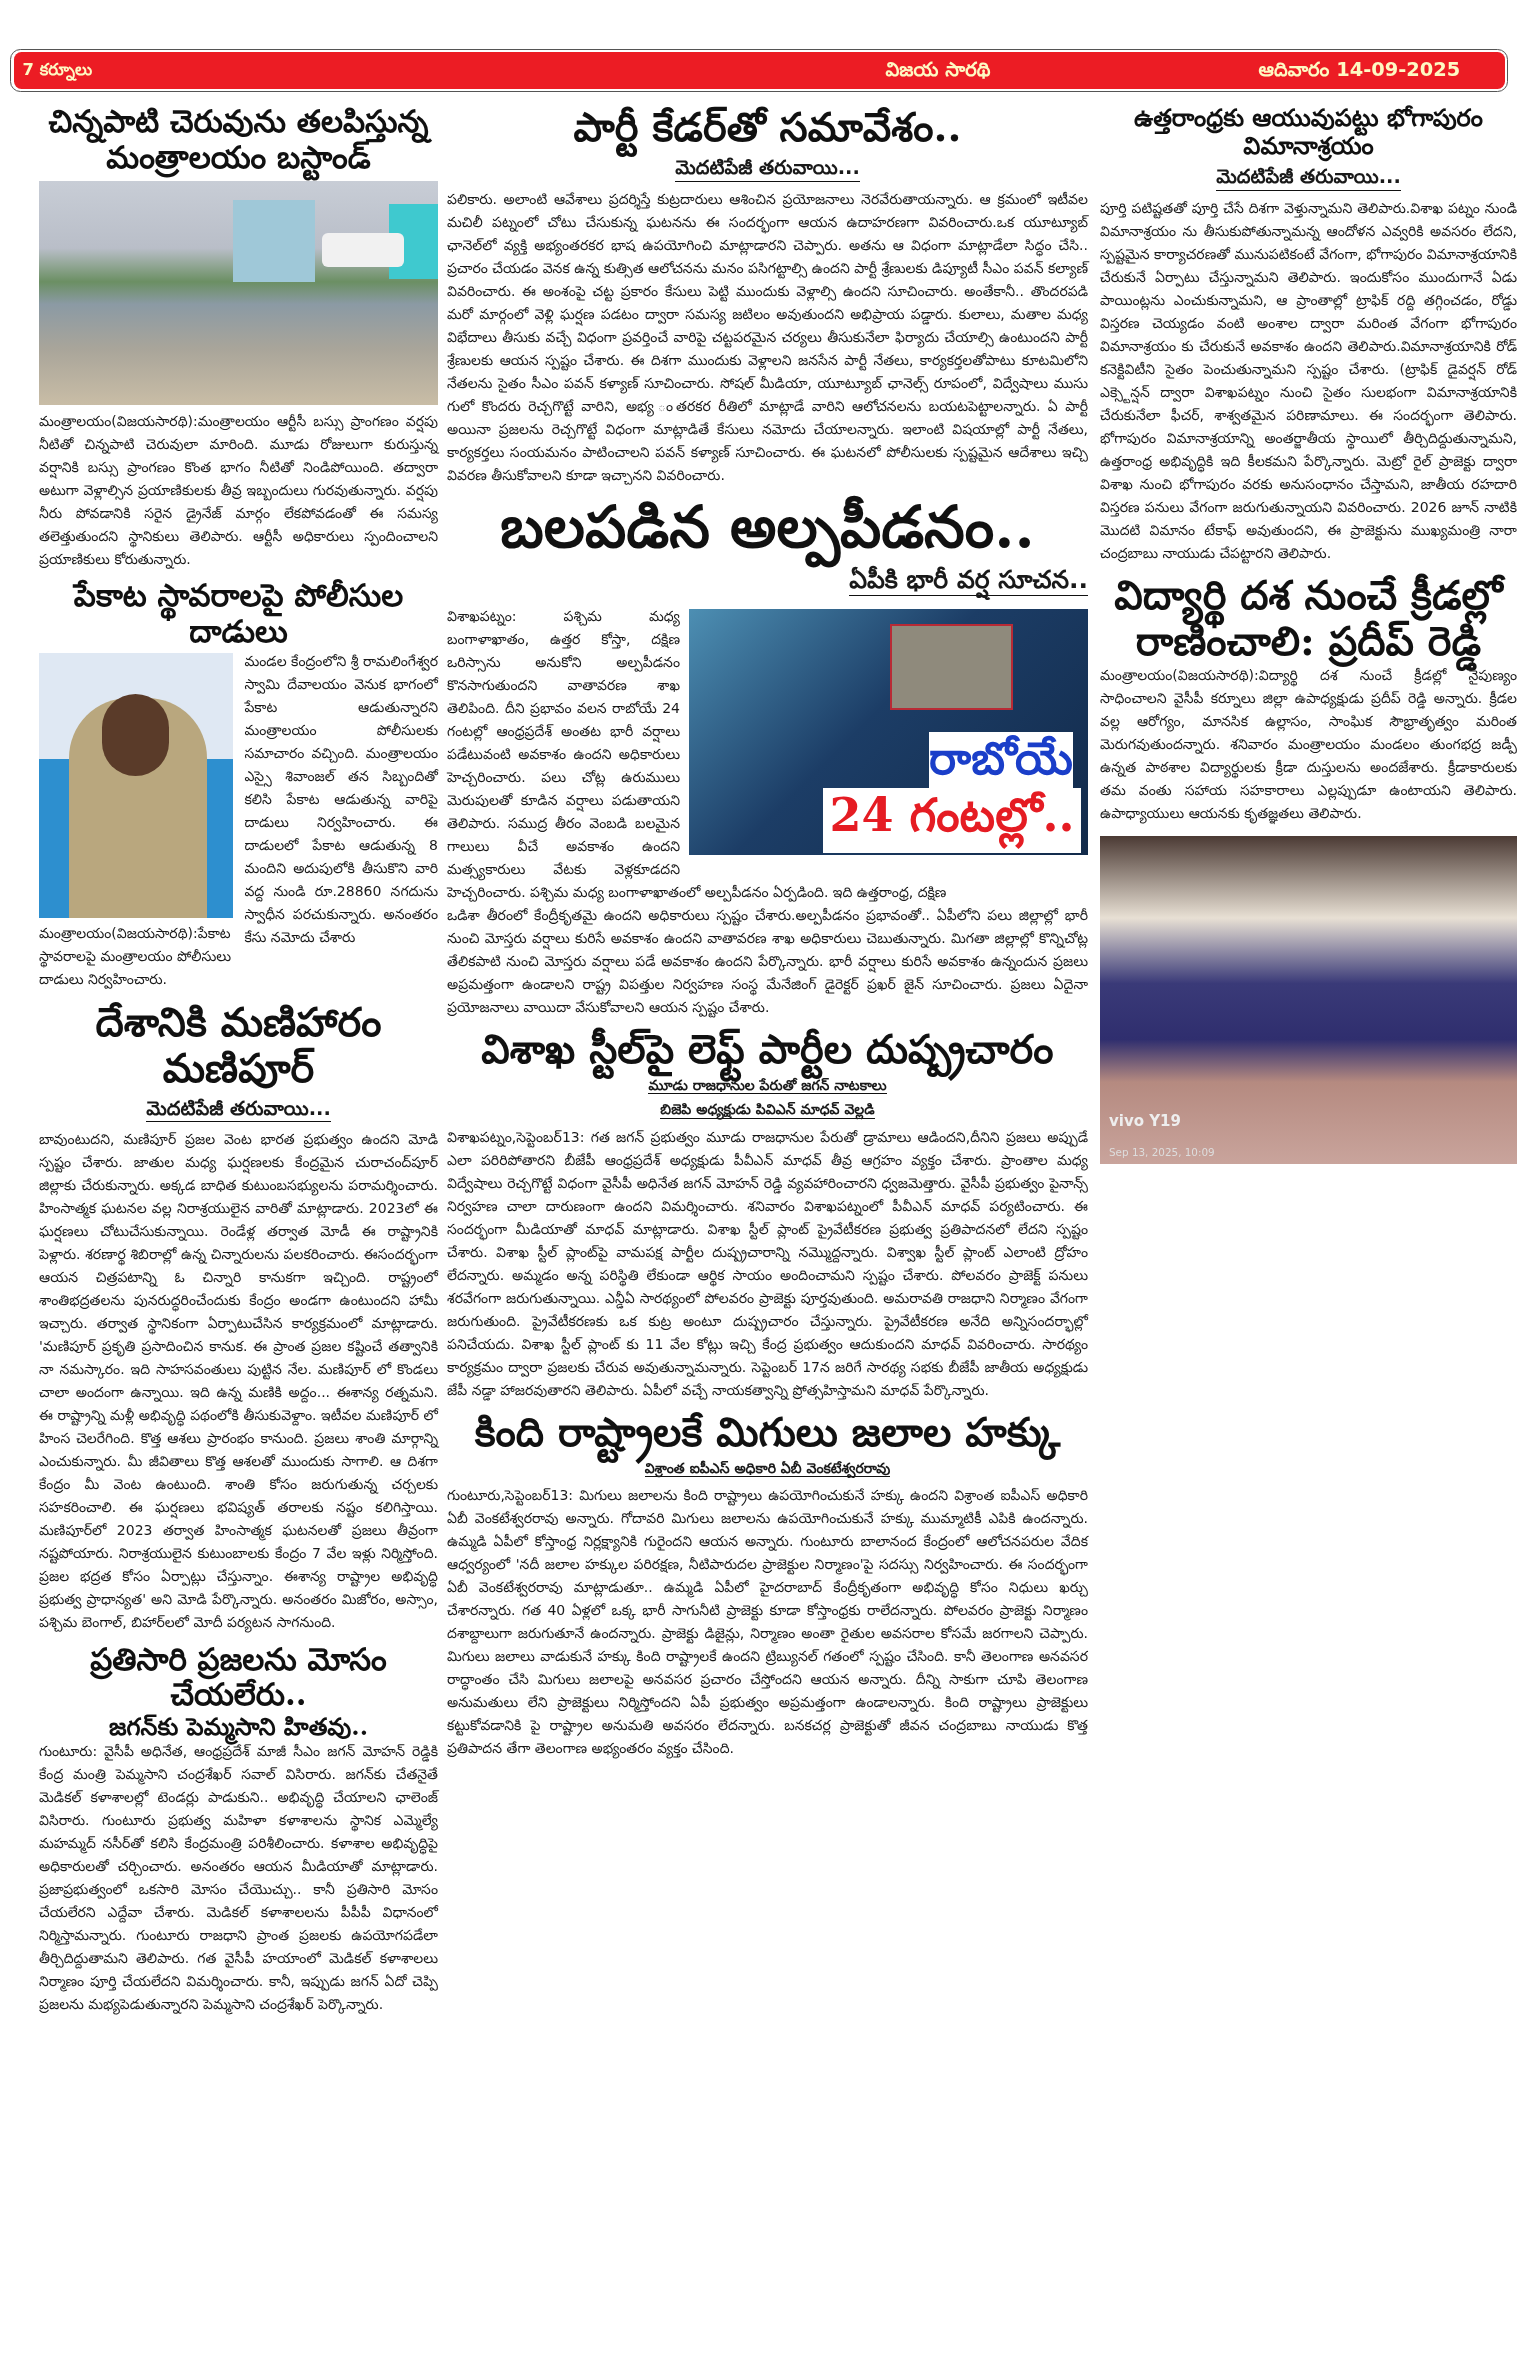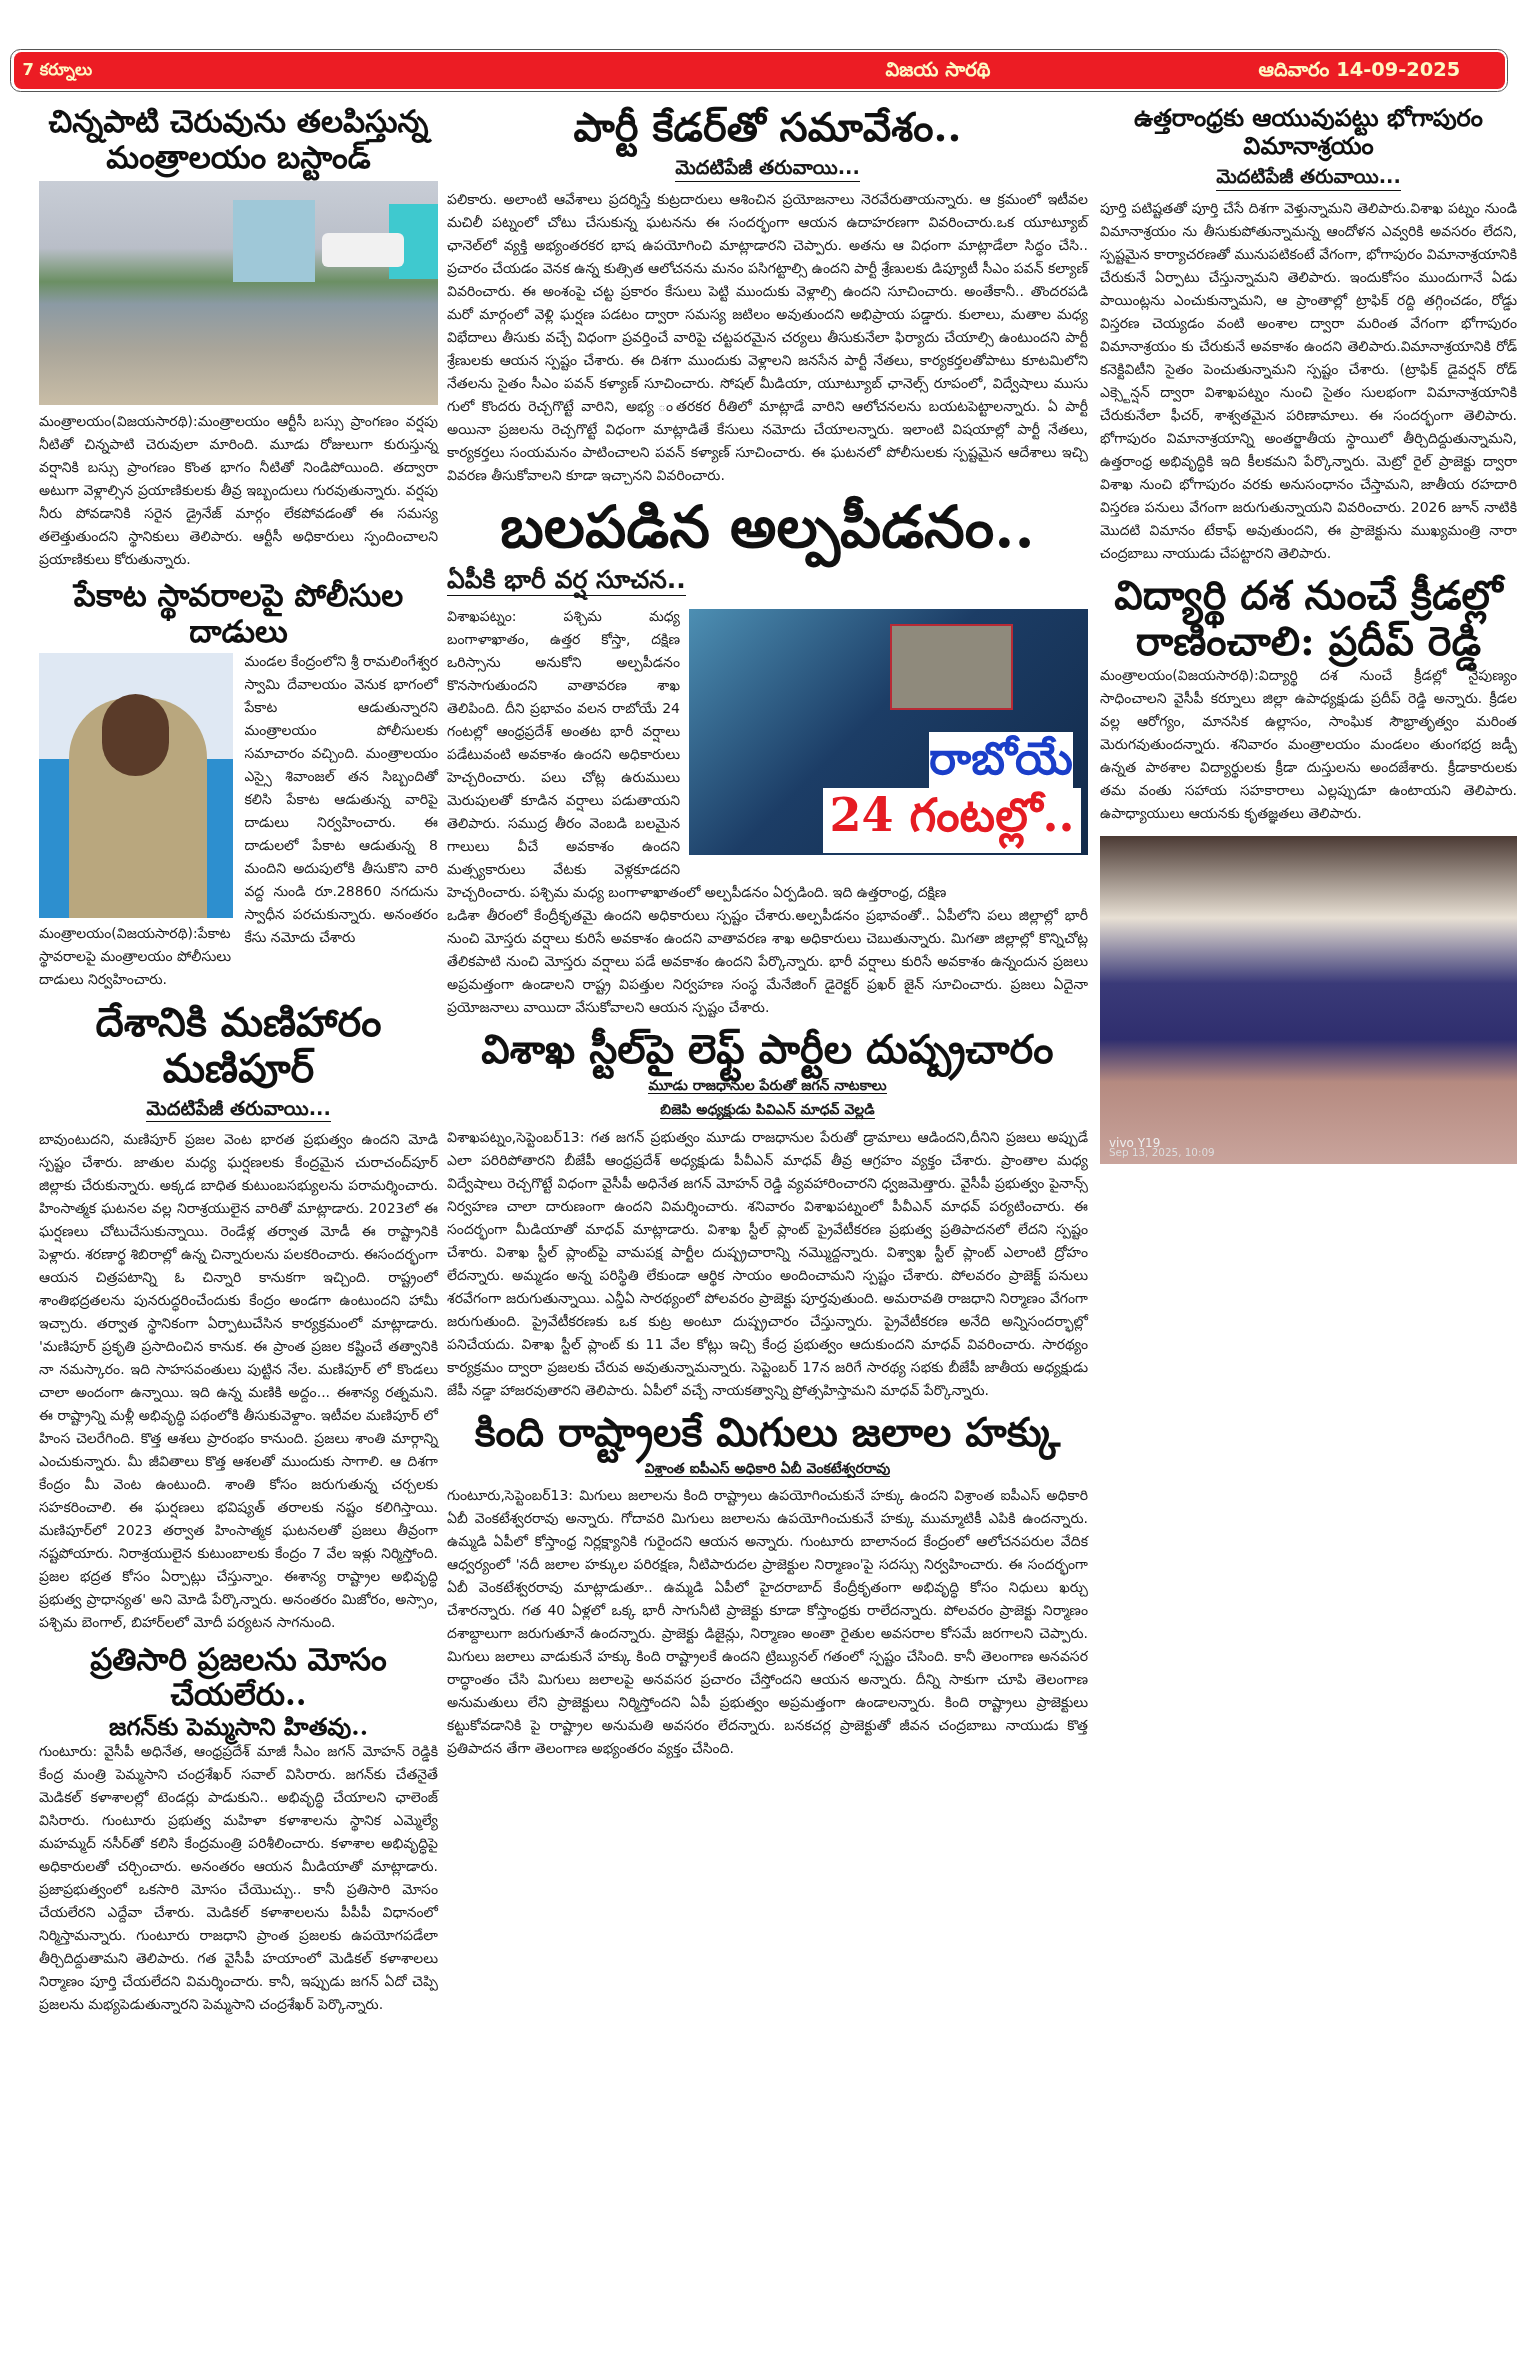--- a/index.html
+++ b/index.html
@@ -42,21 +42,21 @@
   .ph-rain { width: 399px; height: 246px; float: right; margin: 4.5px 0 6px 9px;
              background: linear-gradient(135deg, #4d8fb3 0%, #1c3d66 45%, #122a4a 100%); }
   .ph-rain .t1 { position: absolute; right: 15px; top: 123px; font-size: 45px; font-weight: bold;
                  color: #1a3ec9; background: #fff; padding: 0 0; font-family: "DejaVu Serif", serif; }
   .ph-rain .t2 { position: absolute; right: 7.5px; top: 179px; font-size: 46px; font-weight: bold;
                  color: #e51c23; background: #fff; padding: 0 6px; font-family: "DejaVu Serif", serif; margin-left: 12px; }
   .ph-rain .inset { position: absolute; left: 201px; top: 15px; width: 119px; height: 82px;
                     background: #8f8a7c; border: 2.2px solid #b82a35; }
   .ph-team { height: 328px; margin-top: 10.4px;
              background: linear-gradient(#4b3a34 0%, #e8e0d4 25%, #3a3a78 45%, #2f2e6e 62%, #b58a80 75%, #c9a49c 100%); }
-  .ph-team .wm { position: absolute; left: 9px; bottom: 14px; color: #eee; font-size: 12px; font-weight: normal; }
+  .ph-team .wm { position: absolute; left: 9px; bottom: 34px; color: #eee; font-size: 15px; font-weight: bold; }
   .ph-team .wm2 { position: absolute; left: 9px; bottom: 6px; color: #ddd; font-size: 10.4px; }
   .caption { font-size: 14px; line-height: 23px; }
   .clear { clear: both; }
   .gap { height: 7.5px; }
 </style>
 </head>
 <body>
 
 <div class="masthead">
   <div class="masthead-inner">
@@ -109,21 +109,21 @@
 <div class="col col-mid">
   <article>
     <h2 class="hl hl-l">పార్టీ కేడర్‌తో సమావేశం..</h2>
     <div class="cont"><span>మెదటిపేజీ తరువాయి...</span></div>
     <p class="body">పలికారు. అలాంటి ఆవేశాలు ప్రదర్శిస్తే కుట్రదారులు ఆశించిన ప్రయోజనాలు నెరవేరుతాయన్నారు. ఆ క్రమంలో ఇటీవల మచిలీ పట్నంలో చోటు చేసుకున్న ఘటనను ఈ సందర్భంగా ఆయన ఉదాహరణగా వివరించారు.ఒక యూట్యూబ్ ఛానెల్‌లో వ్యక్తి అభ్యంతరకర భాష ఉపయోగించి మాట్లాడారని చెప్పారు. అతను ఆ విధంగా మాట్లాడేలా సిద్ధం చేసి.. ప్రచారం చేయడం వెనక ఉన్న కుత్సిత ఆలోచనను మనం పసిగట్టాల్సి ఉందని పార్టీ శ్రేణులకు డిప్యూటీ సీఎం పవన్ కల్యాణ్ వివరించారు. ఈ అంశంపై చట్ట ప్రకారం కేసులు పెట్టి ముందుకు వెళ్లాల్సి ఉందని సూచించారు. అంతేకానీ.. తొందరపడి మరో మార్గంలో వెళ్లి ఘర్షణ పడటం ద్వారా సమస్య జటిలం అవుతుందని అభిప్రాయ పడ్డారు. కులాలు, మతాల మధ్య విభేదాలు తీసుకు వచ్చే విధంగా ప్రవర్తించే వారిపై చట్టపరమైన చర్యలు తీసుకునేలా ఫిర్యాదు చేయాల్సి ఉంటుందని పార్టీ శ్రేణులకు ఆయన స్పష్టం చేశారు. ఈ దిశగా ముందుకు వెళ్లాలని జనసేన పార్టీ నేతలు, కార్యకర్తలతోపాటు కూటమిలోని నేతలను సైతం సీఎం పవన్ కళ్యాణ్ సూచించారు. సోషల్ మీడియా, యూట్యూబ్ ఛానెల్స్ రూపంలో, విద్వేషాలు ముసు గులో కొందరు రెచ్చగొట్టే వారిని, అభ్య ంతరకర రీతిలో మాట్లాడే వారిని ఆలోచనలను బయటపెట్టాలన్నారు. ఏ పార్టీ అయినా ప్రజలను రెచ్చగొట్టే విధంగా మాట్లాడితే కేసులు నమోదు చేయాలన్నారు. ఇలాంటి విషయాల్లో పార్టీ నేతలు, కార్యకర్తలు సంయమనం పాటించాలని పవన్ కళ్యాణ్ సూచించారు. ఈ ఘటనలో పోలీసులకు స్పష్టమైన ఆదేశాలు ఇచ్చి వివరణ తీసుకోవాలని కూడా ఇచ్చానని వివరించారు.</p>
   </article>
 
   <div class="gap"></div>
   <article>
     <h2 class="hl hl-xl">బలపడిన అల్పపీడనం..</h2>
-    <div class="sub" style="text-align:left;font-size:25px;"><span>ఏపీకి భారీ వర్ష సూచన..</span></div>
+    <div class="sub" style="text-align:right;font-size:25px;"><span>ఏపీకి భారీ వర్ష సూచన..</span></div>
     <div class="photo ph-rain">
       <div class="inset"></div>
       <div class="t1">రాబోయే</div>
       <div class="t2">24 గంటల్లో..</div>
     </div>
     <p class="body">విశాఖపట్నం: పశ్చిమ మధ్య బంగాళాఖాతం, ఉత్తర కోస్తా, దక్షిణ ఒరిస్సాను అనుకోని అల్పపీడనం కొనసాగుతుందని వాతావరణ శాఖ తెలిపింది. దీని ప్రభావం వలన రాబోయే 24 గంటల్లో ఆంధ్రప్రదేశ్ అంతట భారీ వర్షాలు పడేటువంటి అవకాశం ఉందని అధికారులు హెచ్చరించారు. పలు చోట్ల ఉరుములు మెరుపులతో కూడిన వర్షాలు పడుతాయని తెలిపారు. సముద్ర తీరం వెంబడి బలమైన గాలులు వీచే అవకాశం ఉందని మత్స్యకారులు వేటకు వెళ్లకూడదని హెచ్చరించారు. పశ్చిమ మధ్య బంగాళాఖాతంలో అల్పపీడనం ఏర్పడింది. ఇది ఉత్తరాంధ్ర, దక్షిణ</p>
     <p class="body clear">ఒడిశా తీరంలో కేంద్రీకృతమై ఉందని అధికారులు స్పష్టం చేశారు.అల్పపీడనం ప్రభావంతో.. ఏపీలోని పలు జిల్లాల్లో భారీ నుంచి మోస్తరు వర్షాలు కురిసే అవకాశం ఉందని వాతావరణ శాఖ అధికారులు చెబుతున్నారు. మిగతా జిల్లాల్లో కొన్నిచోట్ల తేలికపాటి నుంచి మోస్తరు వర్షాలు పడే అవకాశం ఉందని పేర్కొన్నారు. భారీ వర్షాలు కురిసే అవకాశం ఉన్నందున ప్రజలు అప్రమత్తంగా ఉండాలని రాష్ట్ర విపత్తుల నిర్వహణ సంస్థ మేనేజింగ్ డైరెక్టర్ ప్రఖర్ జైన్ సూచించారు. ప్రజలు ఏదైనా ప్రయోజనాలు వాయిదా వేసుకోవాలని ఆయన స్పష్టం చేశారు.</p>
   </article>
 
   <div class="gap"></div>

